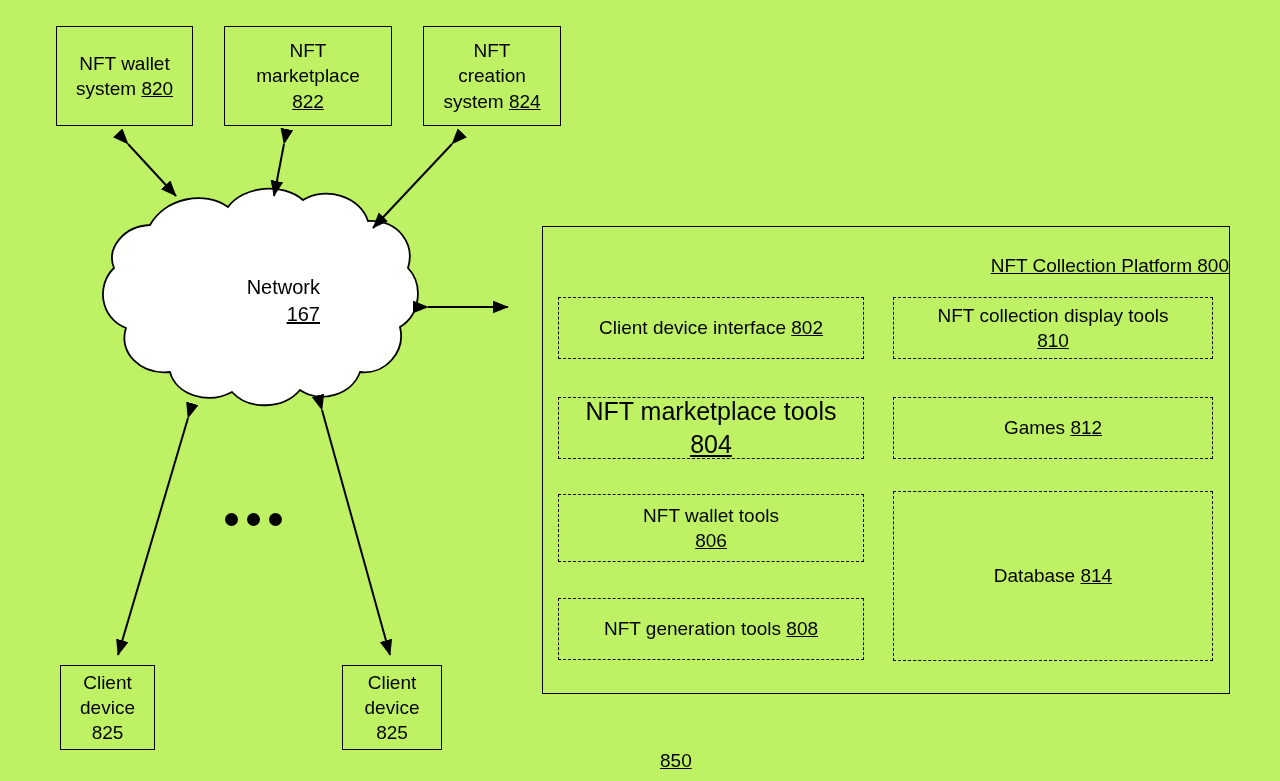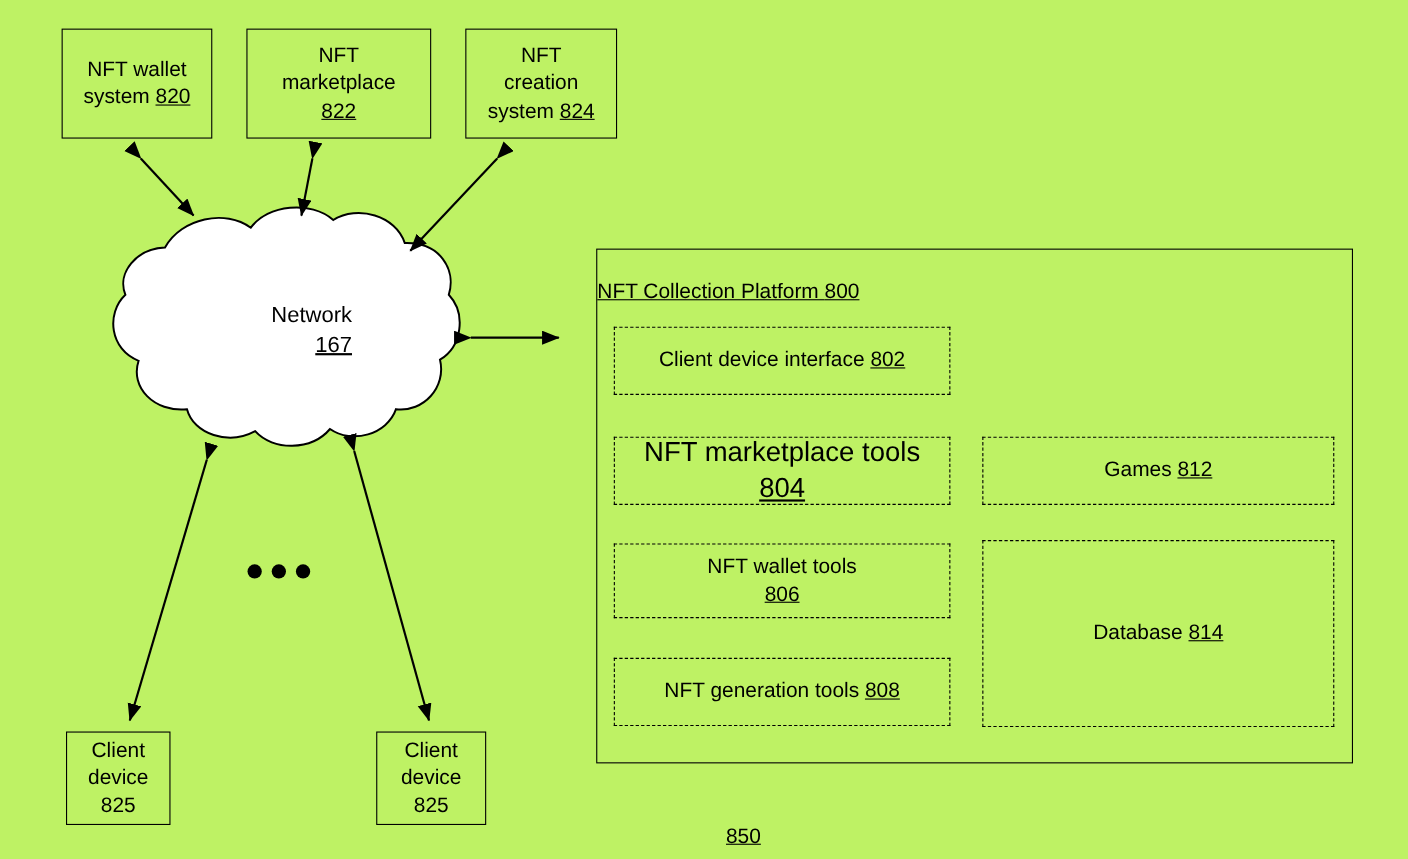--- a/index.html
+++ b/index.html
@@ -46,21 +46,21 @@
     height: 781px;
     pointer-events: none;
   }
   .cloud-text {
     position: absolute;
     text-align: right;
     line-height: 1.35;
   }
   .plat-title {
     position: absolute;
-    text-align: left;
+    text-align: right;
     width: 100%;
   }
   .fig-num {
     position: absolute;
     text-align: left;
   }
   .dots {
     position: absolute;
     display: flex;
     gap: 9px;
@@ -168,20 +168,24 @@
 
   <div class="box dashed" style="left:558px; top:494px; width:306px; height:68px; font-size:19px;">
     <span class="lbl"><span>NFT wallet tools
 </span><span class="u">806</span></span>
   </div>
 
   <div class="box dashed" style="left:558px; top:598px; width:306px; height:62px; font-size:19px;">
     <span class="lbl"><span>NFT generation tools </span><span class="u">808</span></span>
   </div>
 
+  <div class="box dashed" style="left:893px; top:297px; width:320px; height:62px; font-size:19px;">
+    <span class="lbl"><span>NFT collection display tools
+</span><span class="u">810</span></span>
+  </div>
 
   <div class="box dashed" style="left:893px; top:397px; width:320px; height:62px; font-size:19px;">
     <span class="lbl"><span>Games </span><span class="u">812</span></span>
   </div>
 
   <div class="box dashed" style="left:893px; top:491px; width:320px; height:170px; font-size:19px;">
     <span class="lbl"><span>Database </span><span class="u">814</span></span>
   </div>
 
   <div class="fig-num u" style="left:660px; top:750px; width:100px; font-size:19px;">850</div>

